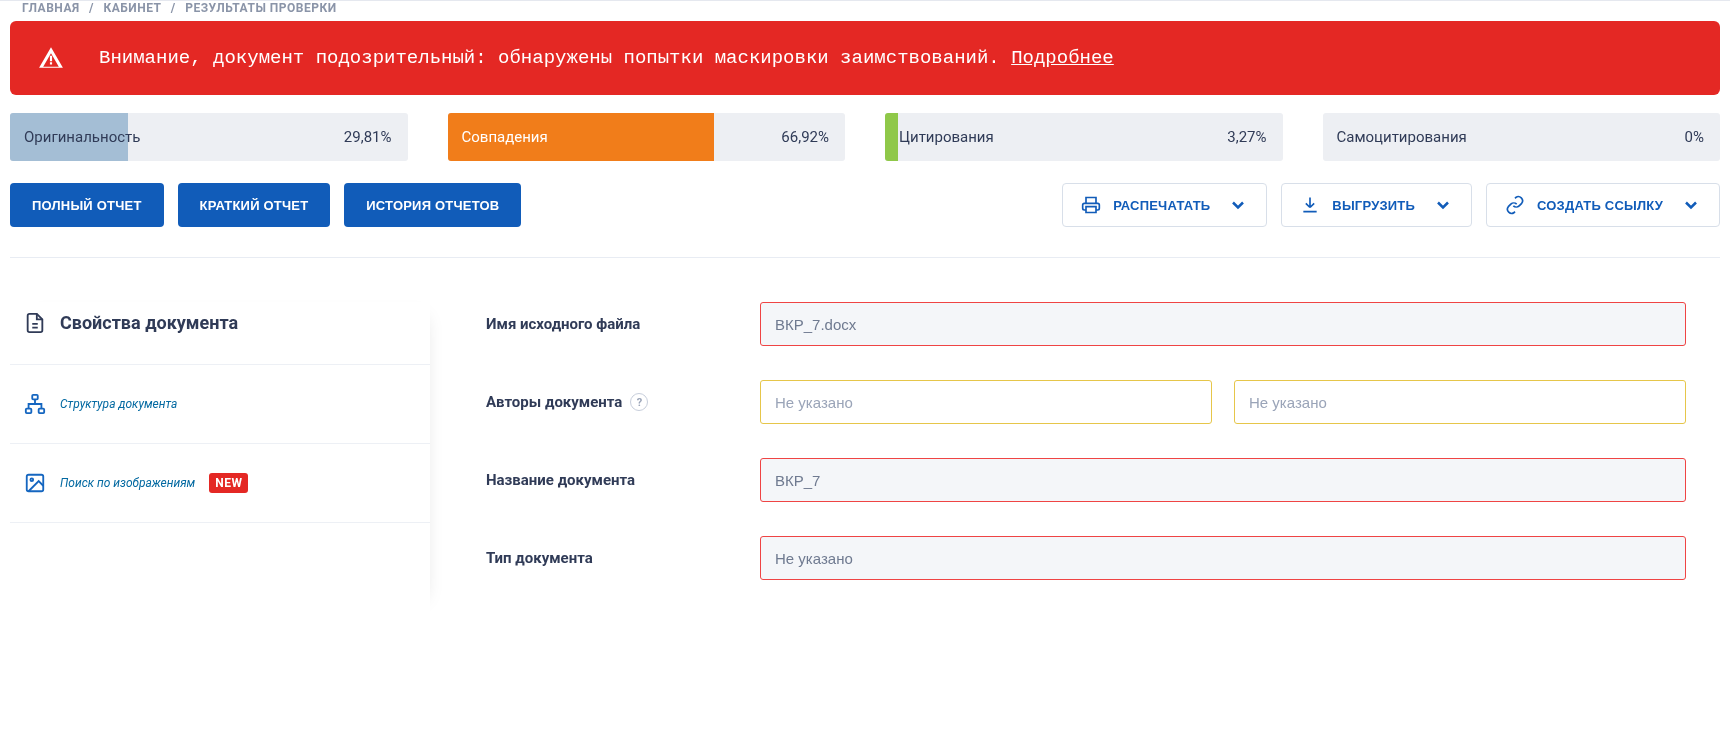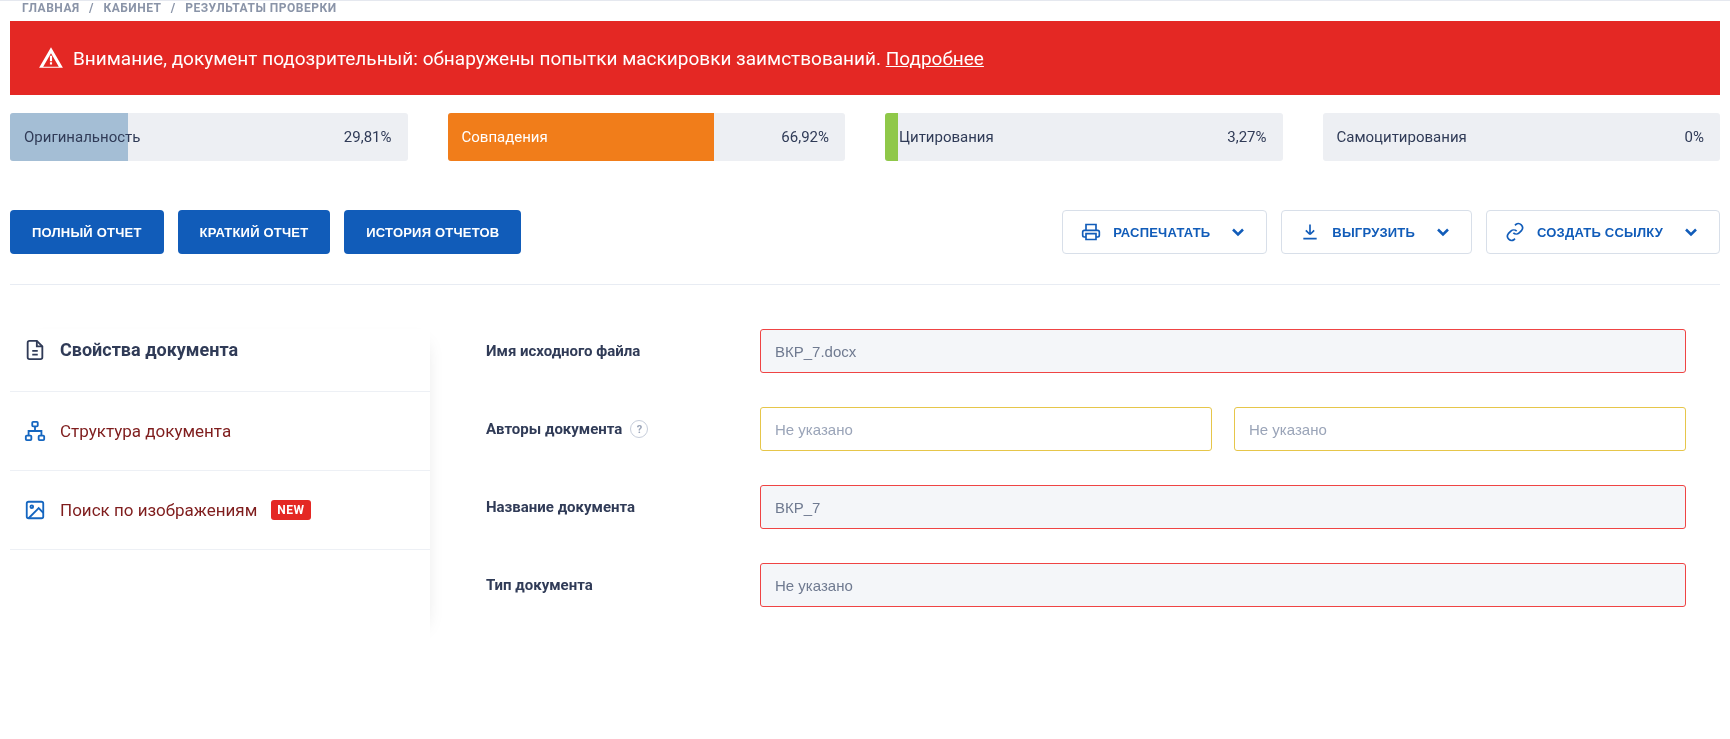--- a/index.html
+++ b/index.html
@@ -5,49 +5,49 @@
   * { box-sizing: border-box; margin: 0; padding: 0; }
   body { font-family: -apple-system, BlinkMacSystemFont, "Segoe UI", Roboto, Arial, sans-serif; background: #ffffff; color: #303b57; font-size: 14px; }
   .wrapper { width: 1730px; }
   .top-border { border-top: 1px solid #e5e8ef; height:1px; }
   
   .breadcrumbs { padding: 0 22px; font-size: 12px; font-weight:700; letter-spacing: .5px; color:#8a94a8; text-transform: uppercase;}
   .breadcrumbs a { color:#8a94a8; text-decoration:none;}
   .breadcrumbs .cur { color:#8a94a8; }
   .bc-sep { padding: 0 6px; color:#8a94a8;}
   
-  .alert { margin: 6px 10px 18px 10px; background:#e42824; color:#fff; padding: 24px 28px; display:flex; align-items:center; gap:9px; border-radius:0;}
+  .alert { margin: 6px 10px 18px 10px; background:#e42824; color:#fff; padding: 24px 28px; display:flex; align-items:center; gap:35px; border-radius:6px;font-family:Liberation Mono, monospace;}
   .alert svg { flex:0 0 auto; }
   .alert-text { font-size:19px; }
   .alert-text a { color:#fff; text-decoration: underline; }
   
   .stats-row { display:flex; gap:40px; margin: 0 10px 22px 10px; }
   .stat { position:relative; flex:1; background:#edeff3; border-radius:3px; height:48px; display:flex; align-items:center; overflow:hidden;}
   .stat .fill { position:absolute; left:0; top:0; bottom:0; }
   .stat .label { position:relative; z-index:2; padding-left:14px; font-size:15px; color:#303b57;}
   .stat .val { position:relative; z-index:2; margin-left:auto; padding-right:16px; font-size:15px; color:#303b57;}
   .stat.originality .fill { background:#a4bed5; }
   .stat.matches .fill { background:#f17d1a; }
   .stat.matches .label { color:#fff; }
   .stat.citations .fill { background:#8fc849; }
   
   .actions-row { margin: 0 10px; padding-bottom: 30px; border-bottom:1px solid #e8ecf3; display:flex; align-items:center; gap:14px;}
-  .btn { display:inline-flex; align-items:center; justify-content:center; height:44px; border-radius:4px; font-weight:700; font-size:13px; letter-spacing:.2px; cursor:pointer; text-transform: uppercase; padding:0 22px; white-space:nowrap;margin-top:27px;}
+  .btn { display:inline-flex; align-items:center; justify-content:center; height:44px; border-radius:4px; font-weight:700; font-size:13px; letter-spacing:.2px; cursor:pointer; text-transform: uppercase; padding:0 22px; white-space:nowrap;}
   .btn-primary { background:#115cb9; color:#fff; border:none; }
   .btn-outline { background:#fff; color:#115cb9; border:1px solid #d8dfe9; gap:12px; padding:0 18px;}
   .btn-outline svg { width:20px; height:20px; }
   .btn-outline .chev { margin-left:6px; }
   .spacer { flex:1; }
   
   .lower { display:flex; margin: 44px 10px 0 10px; gap:0;}
   .side-col { width:420px; flex:0 0 420px; }
   .side-header { padding: 10px 14px 30px 14px; display:flex; align-items:flex-start; gap:14px; border-bottom:1px solid #edf0f5;}
   .side-header h3 { font-size:18px; font-weight:700; color:#303b57;}
   .side-item { padding: 28px 14px; display:flex; align-items:center; gap:14px; border-bottom:1px solid #edf0f5; cursor:pointer;}
-  .side-item span.text { color:#7f1d1d; font-size:17px;}
+  .side-item span.text { color:#0369a1; font-size:12px;font-style:italic;}
   .side-item svg { width:22px; height:22px; }
   .badge-new { background:#e42824; color:#fff; font-size:12px; font-weight:700; padding:3px 6px; border-radius:3px; letter-spacing:.5px;}
   .side-shadow { box-shadow: 10px 0 18px -16px rgba(0,0,0,.15); }
   
   .props { flex:1; padding: 0 34px 0 56px;}
   .prow { display:flex; margin-bottom: 34px; gap: 44px; }
   .plabel { width:230px; font-weight:700; font-size:15px; display:flex; align-items:center; gap:8px;}
   .help-icon { width:18px; height:18px; border-radius:50%; border:1.5px solid #c7cedb; display:inline-flex; align-items:center; justify-content:center; font-size:11px; color:#9aa4b8;}
   .pinput { flex:1; }
   .pinput-row { display:flex; gap:22px; }

